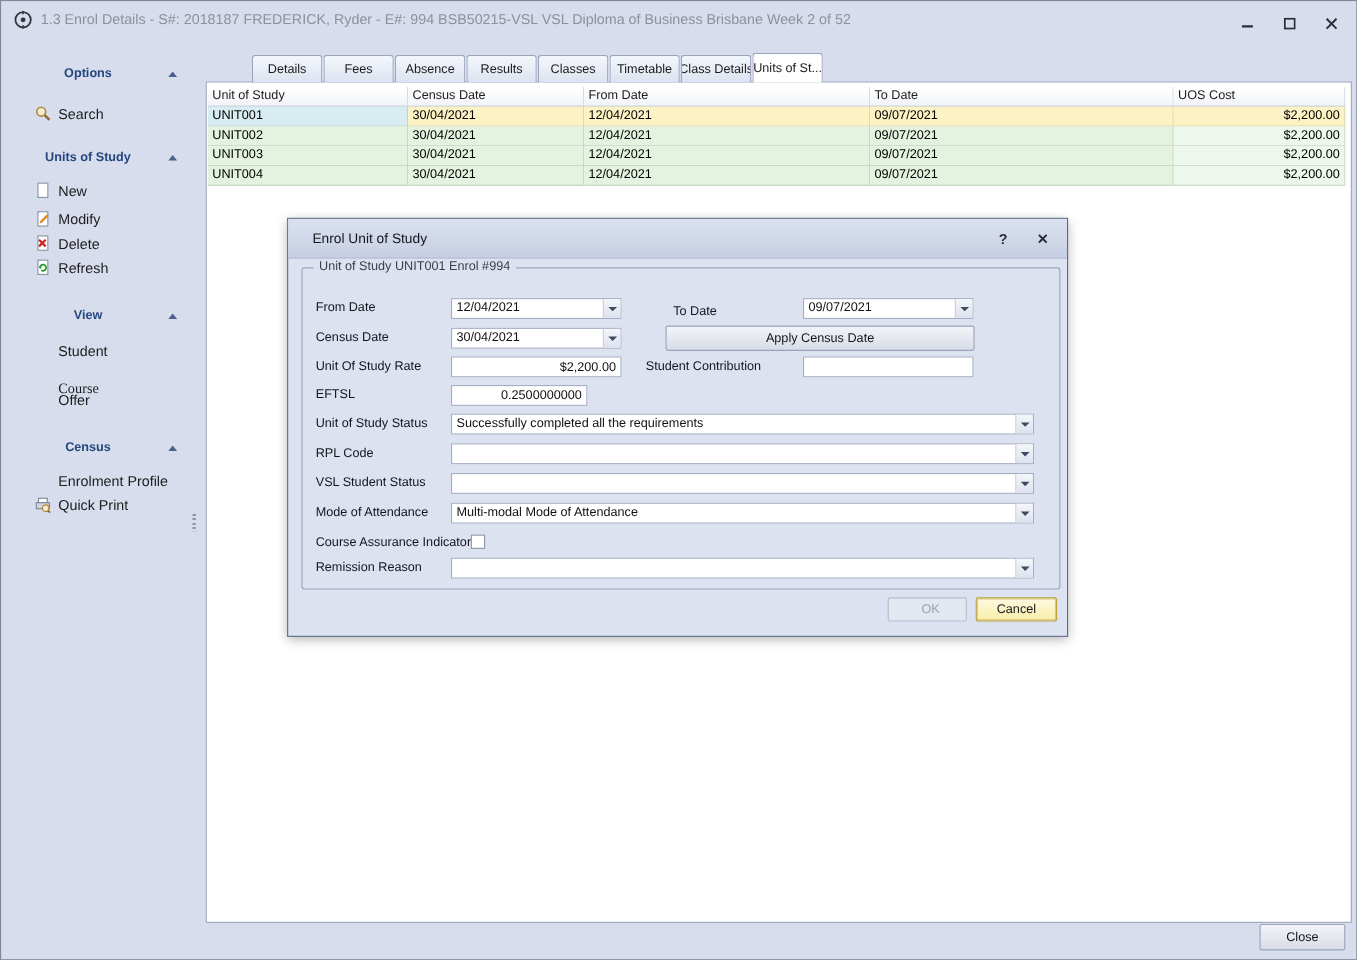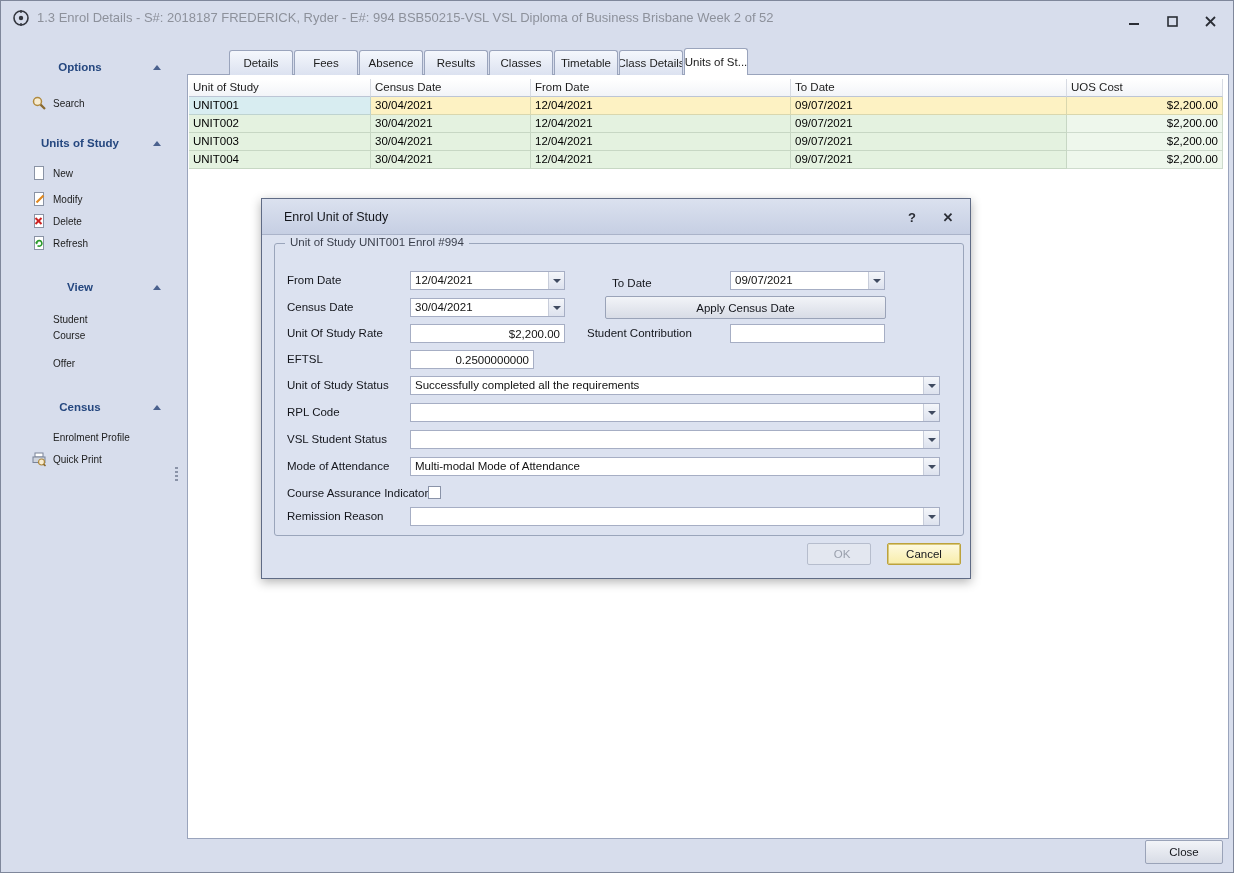--- a/index.html
+++ b/index.html
@@ -13,21 +13,21 @@
   .titlebar { position:absolute; left:0; top:0; right:0; height:34px; display:flex; align-items:center;text-align:right; }
   .app-icon { position:absolute; left:11px; top:8px; width:18px; height:18px; }
   .title-text { position:absolute; left:36px; top:0; height:34px; line-height:34px; font-size:13px; color:#8d919b; white-space:nowrap; }
   .win-btn { position:absolute; top:9px; width:30px; height:22px; display:flex; align-items:center; justify-content:center; cursor:default; }
   .win-btn svg { display:block; }
   
   .sidebar { position:absolute; left:0; top:34px; width:186px; bottom:0; }
   .side-header { position:absolute; left:6px; width:158px; height:20px; display:flex; align-items:center; cursor:default; }
   .side-header .hd-text { flex:1; text-align:center; font-weight:bold; font-size:11.5px; color:#25477f; white-space:nowrap; }
   .collapse-arrow { width:0; height:0; border-left:4px solid transparent; border-right:4px solid transparent; border-bottom:5px solid #4a618e; margin-right:4px; }
-  .side-item { position:absolute; left:30px; height:20px; display:flex; align-items:center; font-size:10px; color:#1c1c1c; cursor:default; }
+  .side-item { position:absolute; left:30px; height:20px; display:flex; align-items:center; font-size:13px; color:#1c1c1c; cursor:default; }
   .side-item .ic { width:16px; height:16px; margin-right:6px; flex:0 0 16px; }
   .side-item.noicon { padding-left:22px; }
   .splitter-dots { position:absolute; left:174px; top:432px; width:3px; height:16px;
     background-image:repeating-linear-gradient(to bottom, #8a93a8 0 2px, transparent 2px 4px); }
   
   .main { position:absolute; left:186px; top:47px; width:1042px; height:791px; }
   .tabs { position:absolute; left:2px; top:0; height:27px; display:flex; z-index:2;padding-left:40px; }
   .tab {
     width:64px; height:25px; margin-top:2px; margin-right:1px;
     border:1px solid #9aa4bc; border-bottom:none; border-radius:3px 3px 0 0;
@@ -166,21 +166,21 @@
       <span>Refresh</span>
     </div>
 
     <div class="side-header" style="top:242px;">
       <span class="hd-text">View</span>
       <span class="collapse-arrow"></span>
     </div>
     <div class="side-item noicon" style="top:274px;">
       <span>Student</span>
     </div>
-    <div class="side-item noicon" style="top:290px;">
+    <div class="side-item noicon" style="top:308px;font-family:Liberation Serif, serif;">
       <span>Course</span>
     </div>
     <div class="side-item noicon" style="top:318px;">
       <span>Offer</span>
     </div>
 
     <div class="side-header" style="top:362px;">
       <span class="hd-text">Census</span>
       <span class="collapse-arrow"></span>
     </div>
@@ -334,19 +334,19 @@
     <input type="checkbox" class="chk" style="left: 166px; top: 287px;">
 
     <span class="dlg-label" style="top:308px;">Remission Reason</span>
     <div class="combo" style="left:148px; top:308px; width:530px;">
       <span class="val"></span>
       <span class="arrow-btn">
           <span class="tri-down"></span>
         </span>
     </div>
 
-    <button class="btn disabled" style="left:545px; top:344px; width:64px; height:22px;padding-left:12px;" disabled="">OK</button>
+    <button class="btn disabled" style="left:545px; top:344px; width:72px; height:22px;padding-left:12px;" disabled="">OK</button>
     <button class="btn default-focus" style="left:625px; top:344px; width:74px; height:22px;">Cancel</button>
   </div>
 
   <button class="btn footer-close">Close</button>
 
 </div>
 
 </body></html>

